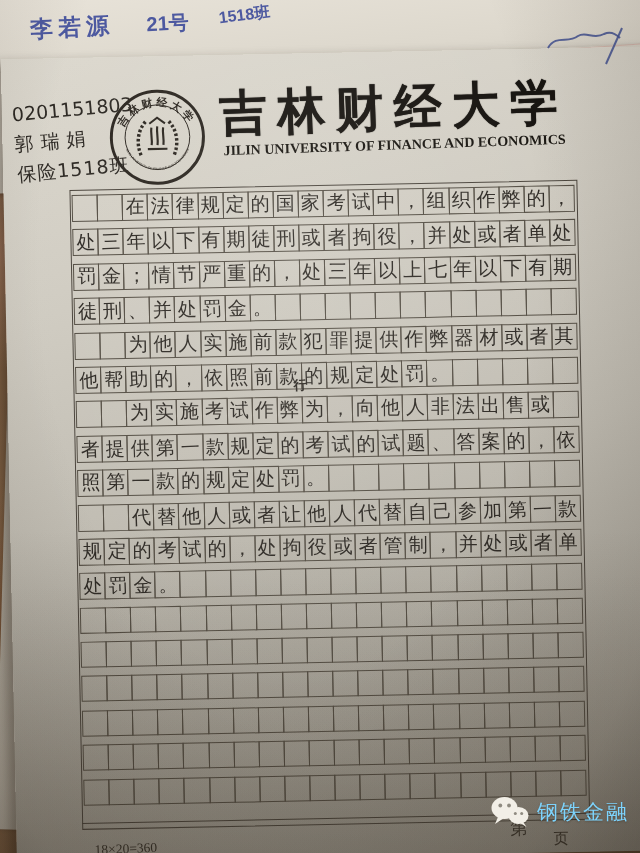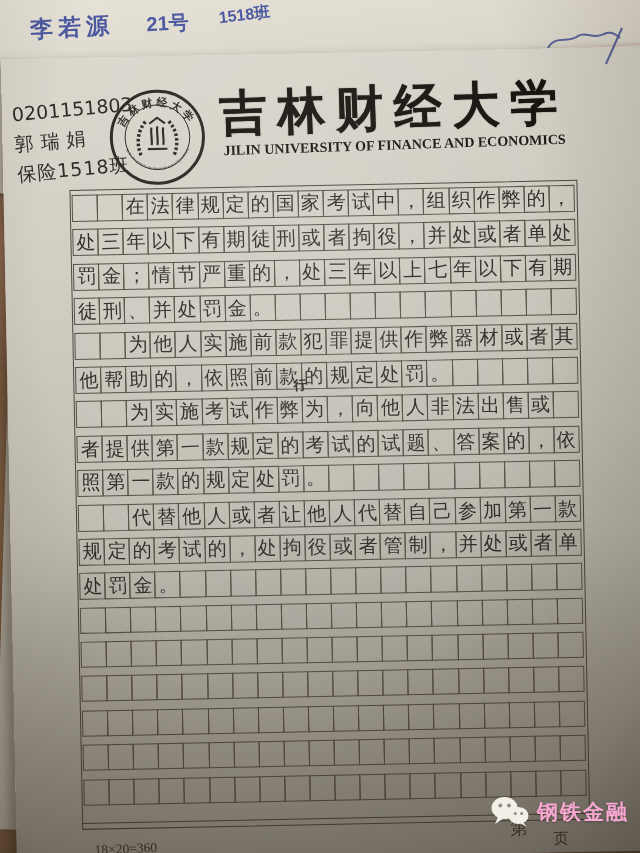--- a/index.html
+++ b/index.html
@@ -79,21 +79,21 @@
     font-family:"Liberation Serif",serif;}
   .page-suffix{position:absolute;left:537px;top:781px;font-size:15px;color:#3b362e;
     font-family:"Liberation Serif",serif;}
 
   
   .vignette{position:absolute;inset:0;z-index:40;pointer-events:none;
     background:radial-gradient(ellipse at 45% 30%, transparent 50%, rgba(40,30,20,.16) 85%, rgba(28,20,12,.30) 100%),
                linear-gradient(to bottom, transparent 62%, rgba(48,38,26,.14) 88%, rgba(42,34,23,.22) 100%);}
   .watermark{position:absolute;left:490px;top:795px;z-index:50;display:flex;
     align-items:center;gap:7px;}
-  .watermark-text{font-size:21px;font-weight:bold;color:#f9a8d4;letter-spacing:2px;
+  .watermark-text{font-size:21px;font-weight:normal;color:#7dd3fc;letter-spacing:2px;
     text-shadow:0 1px 2px rgba(40,30,20,.35);white-space:nowrap;
     font-family:"DejaVu Sans",sans-serif;}
 </style>
 </head>
 <body>
 
 <div class="scene">
   <div class="table-bg"></div>
 
   <div class="back-top"></div>

